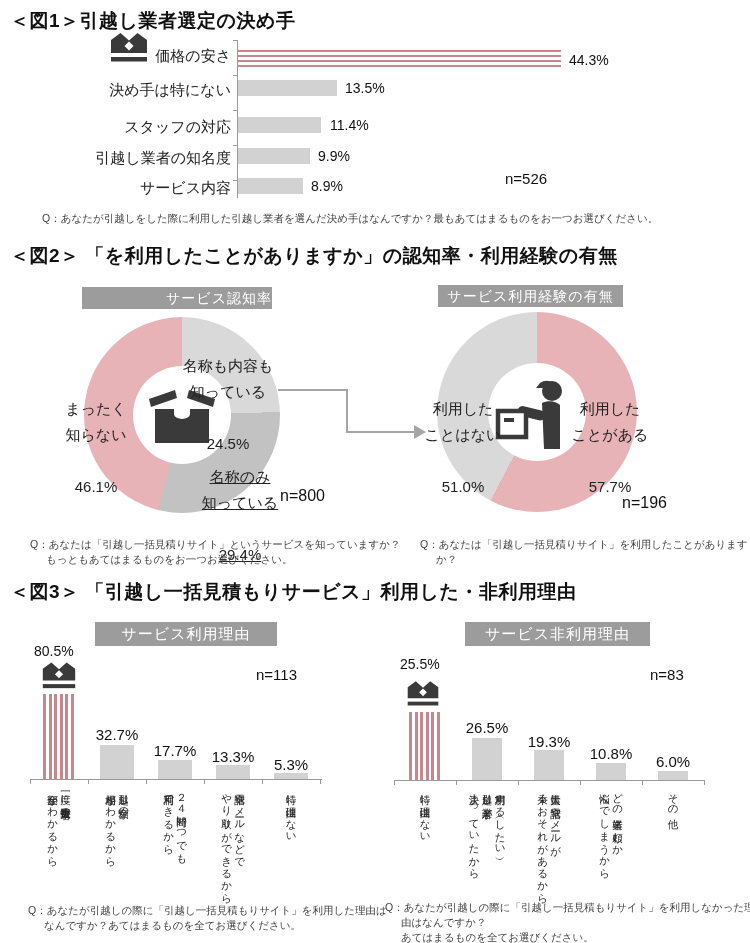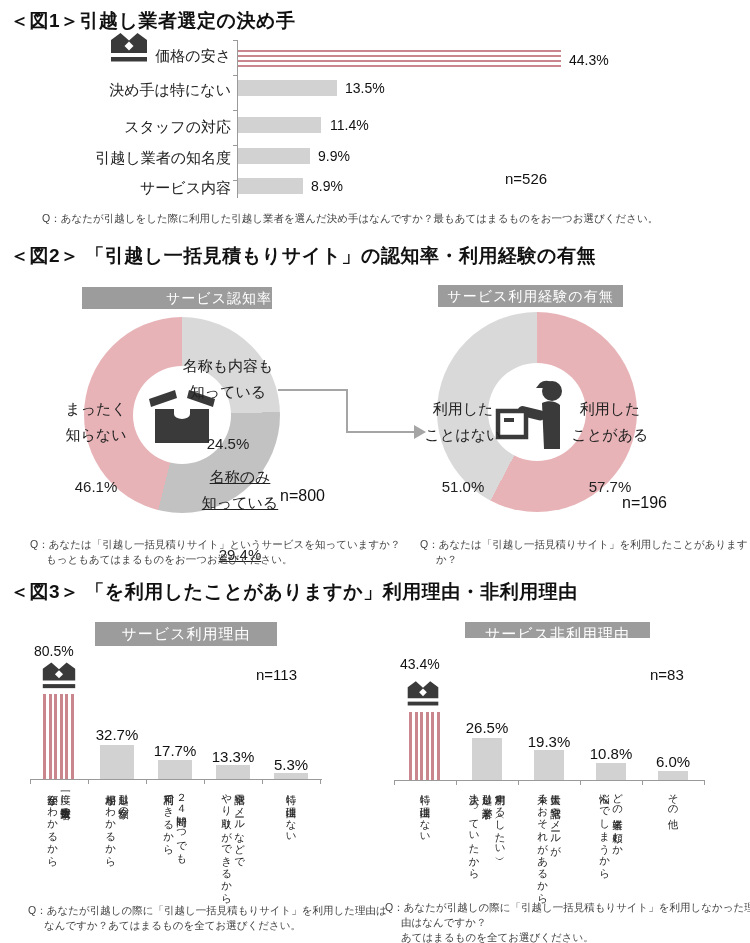--- a/index.html
+++ b/index.html
@@ -65,21 +65,21 @@
 
   <div class="abs pct" style="left:569px;top:50px;line-height:20px;">44.3%</div>
   <div class="abs pct" style="left:345px;top:79px;line-height:18px;">13.5%</div>
   <div class="abs pct" style="left:330px;top:116px;line-height:18px;">11.4%</div>
   <div class="abs pct" style="left:318px;top:147px;line-height:18px;">9.9%</div>
   <div class="abs pct" style="left:311px;top:177px;line-height:18px;">8.9%</div>
 
   <div class="abs nlabel" style="left:505px;top:170px;">n=526</div>
   <div class="abs qtext" style="left:42px;top:211px;width:680px;">Q：あなたが引越しをした際に利用した引越し業者を選んだ決め手はなんですか？最もあてはまるものをお一つお選びください。</div>
 
-  <div class="abs fig-title" style="left:10px;top:243px;">＜図2＞ 「引越し一括見積もりサイト」の認知率・利用経験の有無</div>
+  <div class="abs fig-title" style="left:10px;top:243px;">＜図2＞ 「を利用したことがありますか」の認知率・利用経験の有無</div>
 
   <div class="abs hdr-box" style="left:82px;top:287px;width:190px;height:22px;line-height:22px;text-align:right;">サービス認知率</div>
   <div class="abs hdr-box" style="left:438px;top:285px;width:185px;height:22px;line-height:22px;">サービス利用経験の有無</div>
 
   <div class="abs donut" style="left: 84px; top: 317px; width: 196px; height: 196px; background: conic-gradient(rgb(217, 217, 217) 0%, rgb(217, 217, 217) 24.5%, rgb(194, 194, 194) 24.5%, rgb(194, 194, 194) 53.9%, rgb(231, 179, 183) 53.9%, rgb(231, 179, 183) 100%);">
     <div class="hole" style="inset:49px;"></div>
   </div>
   <div class="abs" style="left:142px;top:384px;">
     <svg width="80" height="64" viewBox="0 0 80 64" class="icon-dark">
       <polygon points="7,15 33,6 35,14 9,23"></polygon>
@@ -134,21 +134,21 @@
     <span>利用した
 ことはない</span><br>
     <span>51.0%</span>
   </div>
   <div class="abs nlabel" style="left:622px;top:494px;font-size:16px;">n=196</div>
 
   <div class="abs qtext" style="left:30px;top:537px;width:370px;">Q：あなたは「引越し一括見積りサイト」というサービスを知っていますか？
 もっともあてはまるものをお一つお選びください。</div>
   <div class="abs qtext" style="left:420px;top:537px;width:320px;">Q：あなたは「引越し一括見積りサイト」を利用したことがありますか？</div>
 
-  <div class="abs fig-title" style="left:10px;top:579px;">＜図3＞ 「を利用したことがありますか」利用理由・非利用理由</div>
+  <div class="abs fig-title" style="left:10px;top:579px;">＜図3＞ 「引越し一括見積もりサービス」利用した・非利用理由</div>
 
   <div class="abs hdr-box" style="left:95px;top:622px;width:182px;height:24px;line-height:24px;font-size:15px;">サービス利用理由</div>
   <div class="abs pct" style="left:34px;top:643px;">80.5%</div>
   <div class="abs nlabel" style="left:256px;top:666px;">n=113</div>
   <div class="abs" style="left:41px;top:661px;">
     <svg width="36" height="30" viewBox="0 0 40 32" class="icon-dark">
       <path d="M2 21 L2 8 L11.5 1 L20 8.5 L28.5 1 L38 8 L38 21 Z"></path>
       <rect x="2" y="25" width="36" height="4.5"></rect>
       <rect x="16.8" y="10.8" width="6.4" height="6.4" transform="rotate(45 20 14)" fill="#ffffff"></rect>
     </svg>
@@ -175,22 +175,22 @@
 相場がわかるから</div>
   <div class="vcat" style="left:175px;top:786px;">２４時間いつでも
 利用できるから</div>
   <div class="vcat" style="left:233px;top:786px;">電話やメールなどで
 やり取りができるから</div>
   <div class="vcat" style="left:291px;top:786px;">特に理由はない</div>
 
   <div class="abs qtext" style="left:28px;top:903px;width:345px;">Q：あなたが引越しの際に「引越し一括見積もりサイト」を利用した理由は
 なんですか？あてはまるものを全てお選びください。</div>
 
-  <div class="abs hdr-box" style="left:465px;top:622px;width:185px;height:16px;line-height:24px;font-size:15px;">サービス非利用理由</div>
-  <div class="abs pct" style="left:400px;top:656px;">43.4%</div>
+  <div class="abs hdr-box" style="left:465px;top:622px;width:185px;height:24px;line-height:24px;font-size:15px;">サービス非利用理由</div>
+  <div class="abs pct" style="left:400px;top:656px;">25.5%</div>
   <div class="abs nlabel" style="left:650px;top:666px;">n=83</div>
   <div class="abs" style="left:406px;top:680px;">
     <svg width="34" height="28" viewBox="0 0 40 32" class="icon-dark">
       <path d="M2 21 L2 8 L11.5 1 L20 8.5 L28.5 1 L38 8 L38 21 Z"></path>
       <rect x="2" y="25" width="36" height="4.5"></rect>
       <rect x="16.8" y="10.8" width="6.4" height="6.4" transform="rotate(45 20 14)" fill="#ffffff"></rect>
     </svg>
   </div>
 
   <div class="abs" style="left:394px;top:600px;width:311px;height:180px;">

